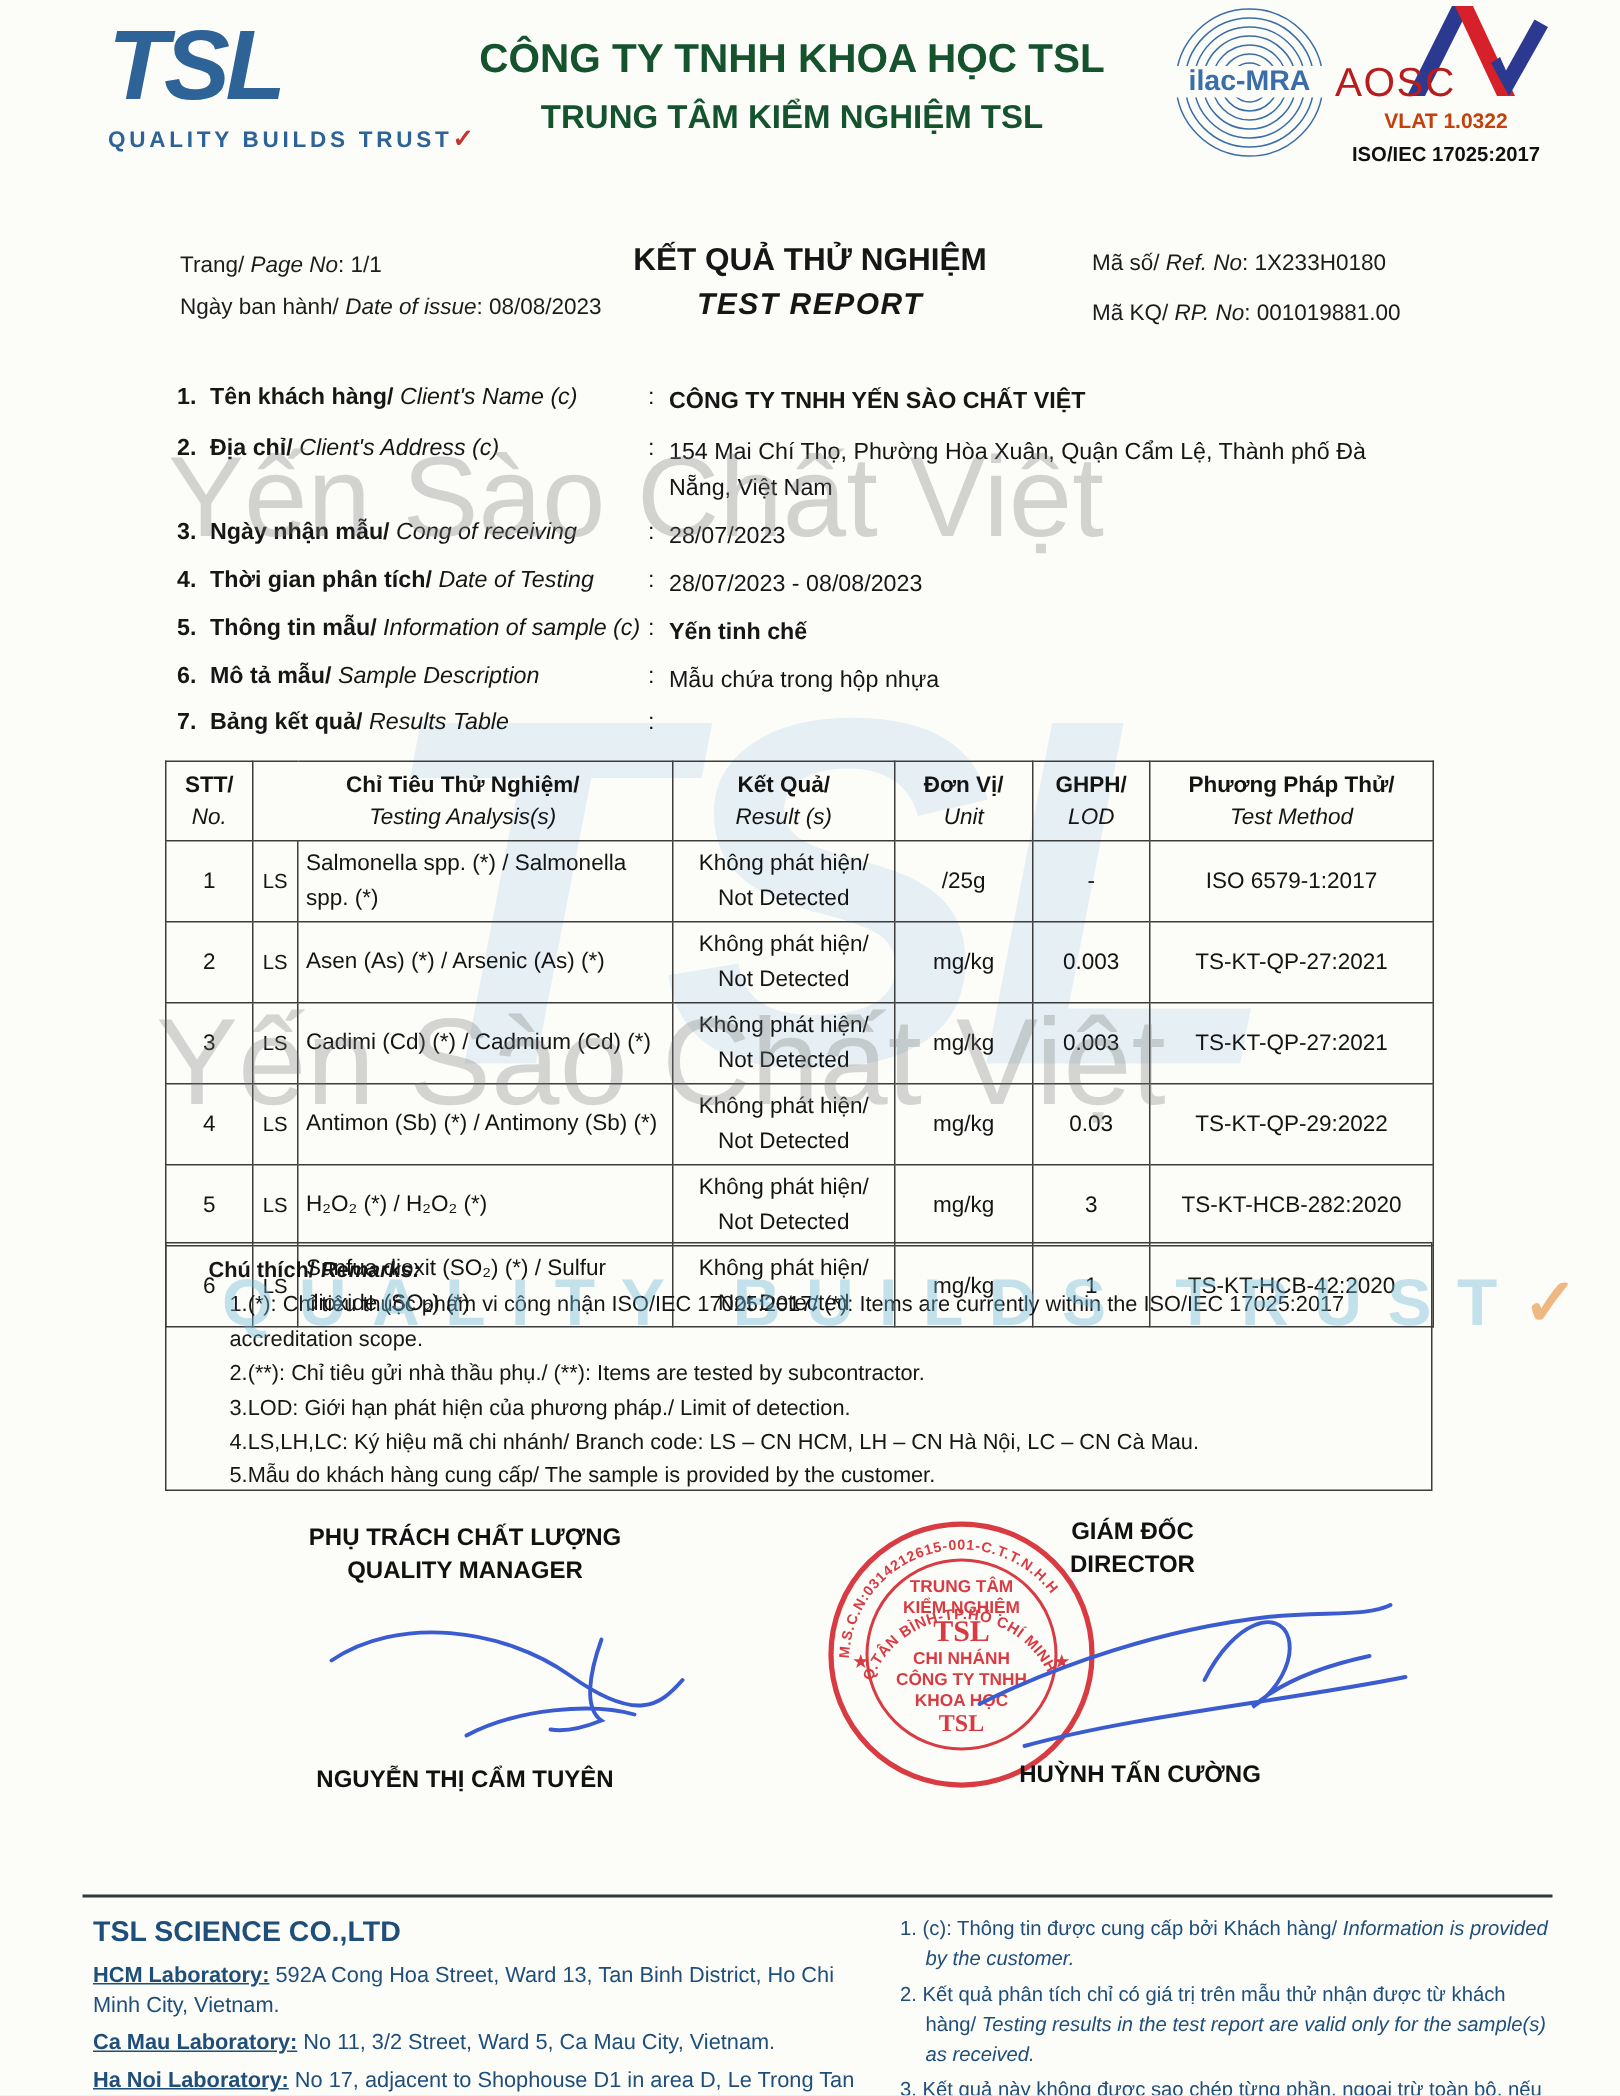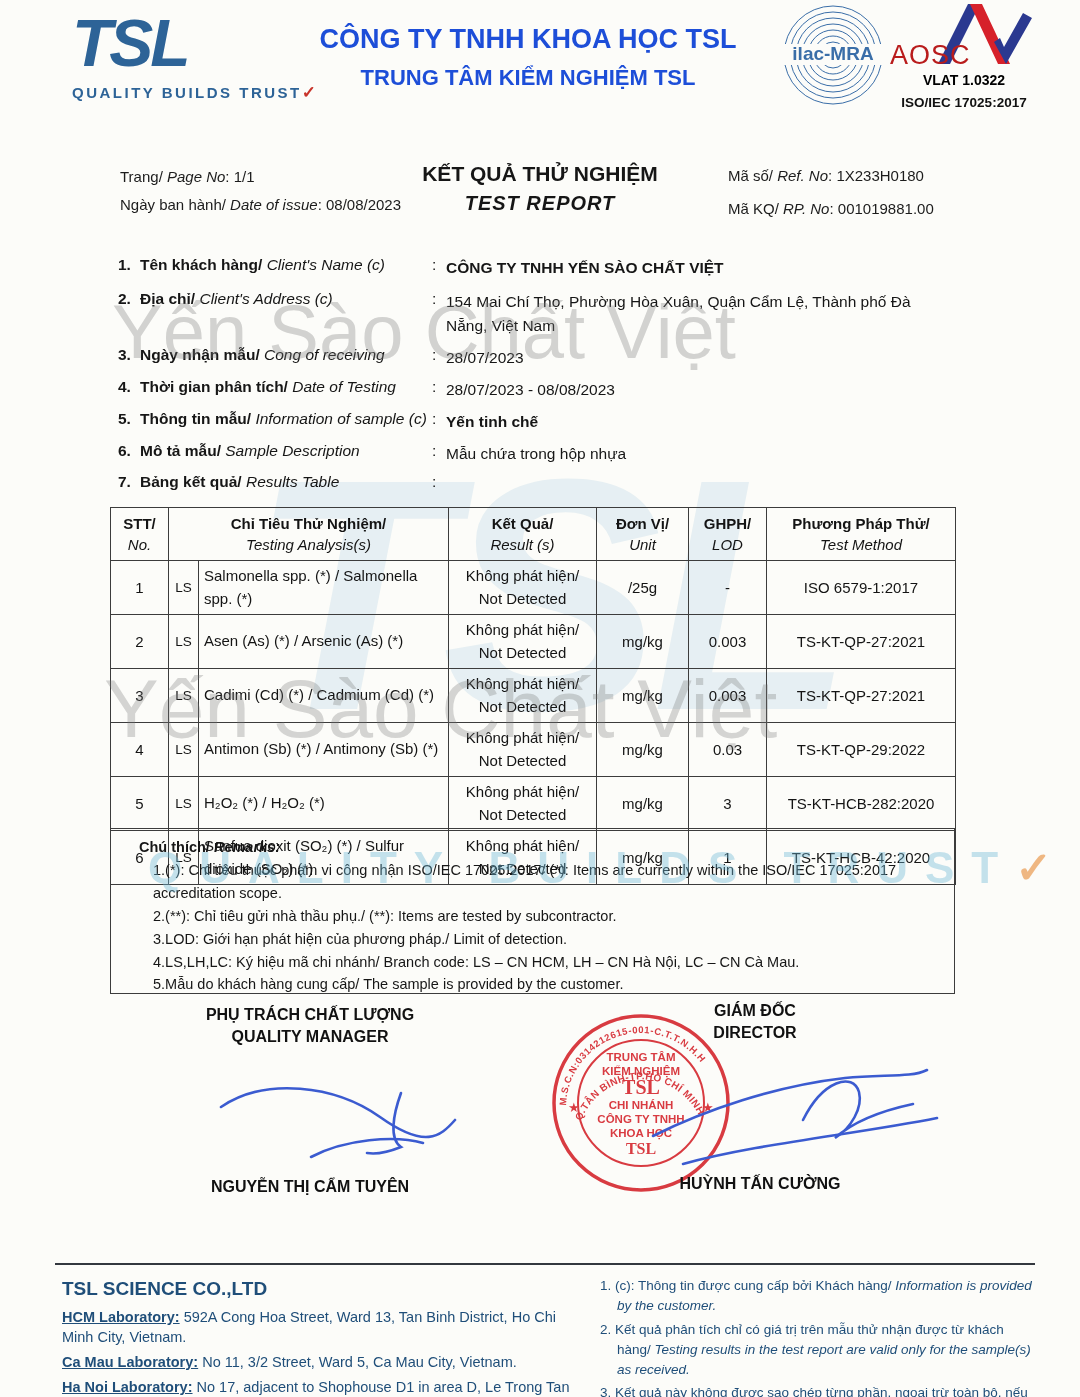--- a/index.html
+++ b/index.html
@@ -9,27 +9,27 @@
 
   
   .border-left{position:absolute;left:42px;top:0;width:2px;height:100%;background:#2a3340;}
   .border-right{position:absolute;left:1034px;top:0;width:2px;height:100%;background:#2b2b2b;}
 
   
   .logo{left:72px;top:10px;}
   .logo-tsl{font-size:66px;font-weight:bold;font-style:italic;color:#2d6397;letter-spacing:-3px;line-height:1;}
   .logo-tag{margin-top:6px;font-size:15px;font-weight:bold;color:#2d6397;letter-spacing:2.5px;white-space:nowrap;}
   .logo-check{color:#c8342b;font-size:17px;font-style:normal;}
-  .company{left:288px;top:24px;width:480px;text-align:center;color:#1d4ed8;}
+  .company{left:288px;top:24px;width:480px;text-align:center;color:#14532d;}
   .company-l1{font-size:27px;font-weight:bold;white-space:nowrap;}
   .company-l2{font-size:22px;font-weight:bold;margin-top:10px;white-space:nowrap;}
   .ilac{left:783px;top:2px;}
   .aosc{left:888px;top:0;width:152px;text-align:center;}
   .aosc-name{position:absolute;left:2px;top:40px;font-size:27px;color:#b91c1c;letter-spacing:1px;}
-  .aosc-vlat{position:absolute;left:0;top:72px;width:152px;font-size:14px;font-weight:bold;color:#000000;}
+  .aosc-vlat{position:absolute;left:0;top:72px;width:152px;font-size:14px;font-weight:bold;color:#c2410c;}
   .aosc-iso{position:absolute;left:0;top:95px;width:152px;font-size:13.5px;font-weight:bold;color:#111;}
 
   
   .meta{font-size:15px;color:#1c1c1c;}
   .meta-left{left:120px;top:168px;}
   .meta-left .row2{margin-top:11px;}
   .meta-center{left:400px;top:162px;width:280px;text-align:center;}
   .title-vn{font-size:21px;font-weight:bold;white-space:nowrap;}
   .title-en{font-size:20px;font-weight:bold;font-style:italic;margin-top:6px;letter-spacing:1px;}
   .meta-right{left:728px;top:167px;}
@@ -58,21 +58,21 @@
   .c-res div{line-height:1.5;}
   .results thead th{text-align:center;}
 
   
   .remarks{position:absolute;left:110px;top:828px;width:845px;height:166px;border:1.8px solid #3c3c3c;
            padding:7px 28px;box-sizing:border-box;font-size:14.5px;line-height:1.58;}
   .rem-title b{font-weight:bold;}
   .rem-line{padding-left:14px;}
 
   
-  .sig-title{position:absolute;text-align:center;font-weight:bold;font-size:16px;line-height:1.4;color:#111;}
+  .sig-title{position:absolute;text-align:center;font-weight:bold;font-size:16px;line-height:1.4;color:#111;margin-top:11px;}
   .sig-name{position:absolute;text-align:center;font-weight:bold;font-size:16px;color:#111;white-space:nowrap;}
 
   
   .footer-line{position:absolute;left:55px;top:1263px;width:980px;height:2px;background:#33383f;}
   .footer-left{position:absolute;left:62px;top:1276px;width:518px;color:#1f4e79;font-size:14.5px;line-height:1.38;}
   .f-company{font-size:19px;font-weight:bold;margin-bottom:3px;}
   .f-lab{margin-top:5px;}
   .f-lab b{font-weight:bold;text-decoration:underline;}
   .footer-right{position:absolute;left:600px;top:1276px;width:432px;color:#1f4e79;font-size:13.5px;line-height:1.5;}
   .note{padding-left:17px;text-indent:-17px;margin-bottom:3px;}

